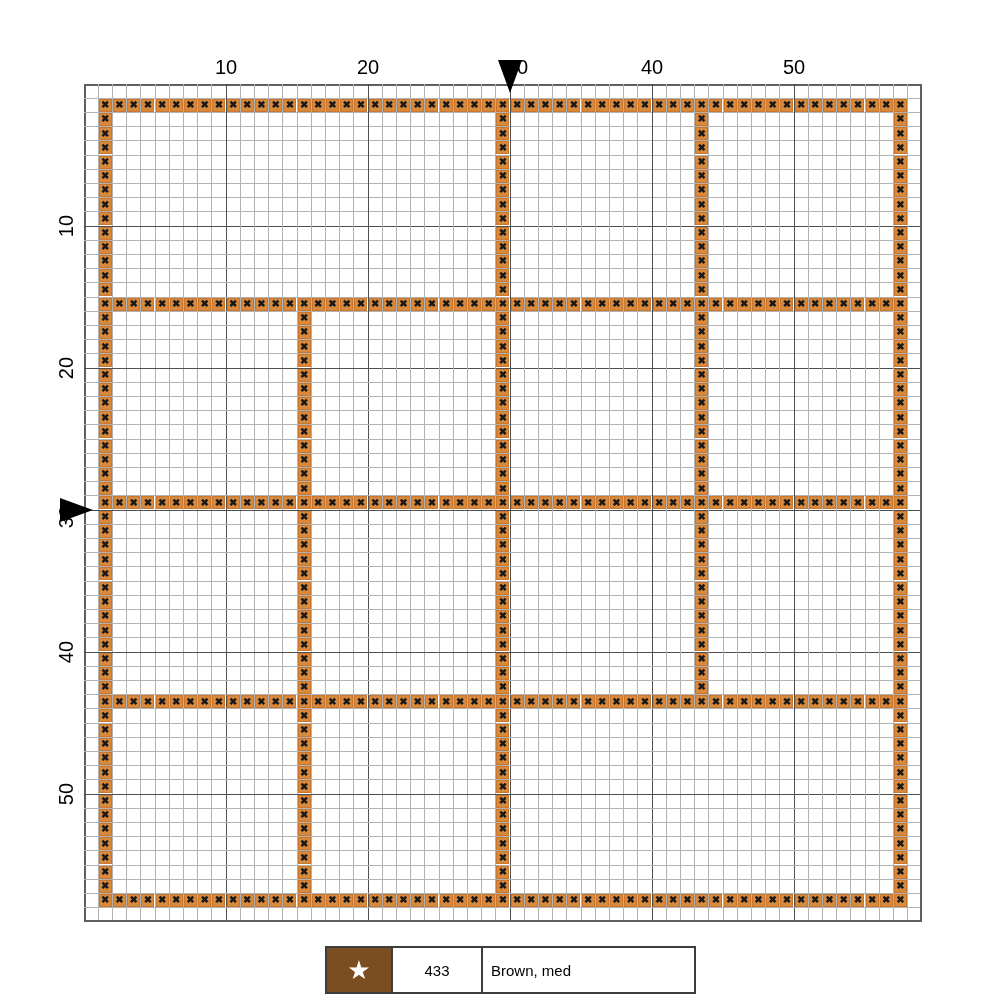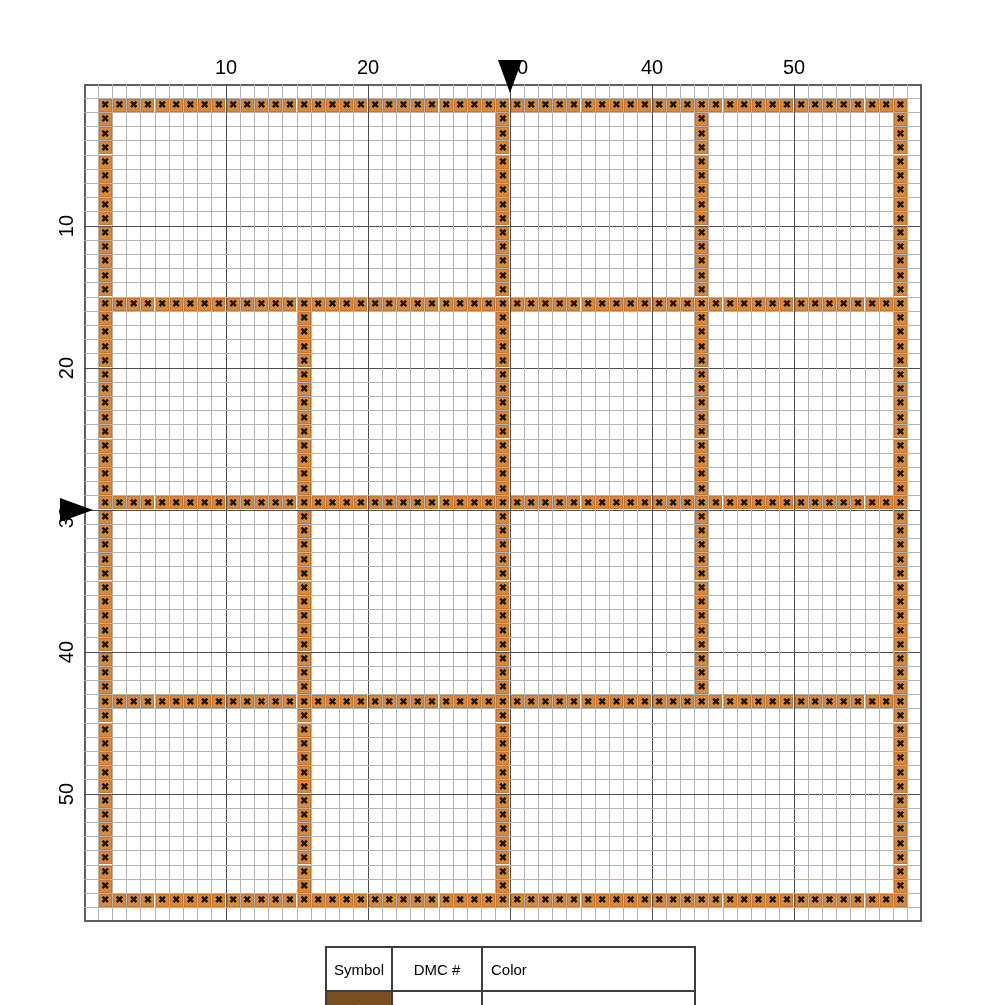--- a/index.html
+++ b/index.html
@@ -713,25 +713,20 @@
       <div class="tick-left" style="left: 66px; top: 517px;">30</div>
       <div class="tick-left" style="left: 66px; top: 652px;">40</div>
       <div class="tick-left" style="left: 66px; top: 794px;">50</div>
     </div>
 
   <div id="marker-top" class="marker-down" style="left: 510px; top: 60px;"></div>
   <div id="marker-left" class="marker-right" style="top: 510px; left: 60px;"></div>
 
   <table class="legend">
     <tbody>
-        <tr class="hdr">
-      <td class="c-sym">Symbol</td>
-      <td class="c-dmc">DMC #</td>
-      <td class="c-col">Color</td>
-    </tr>
     <tr class="val">
       <td class="c-sym swatch">
         <span>★</span>
       </td>
       <td class="c-dmc">433</td>
       <td class="c-col">Brown, med</td>
     </tr>
   </tbody>
     </table>
 

